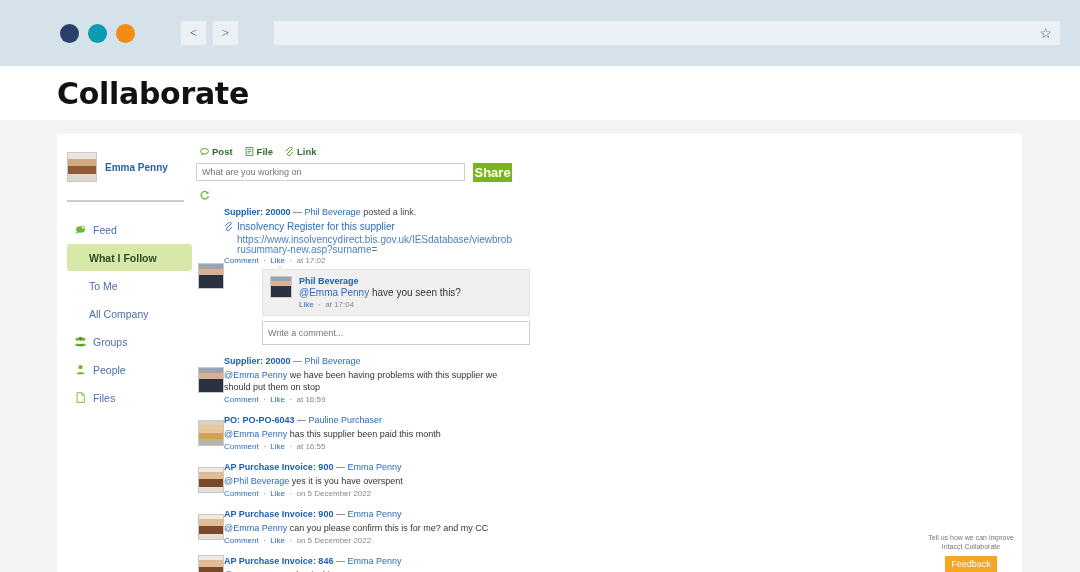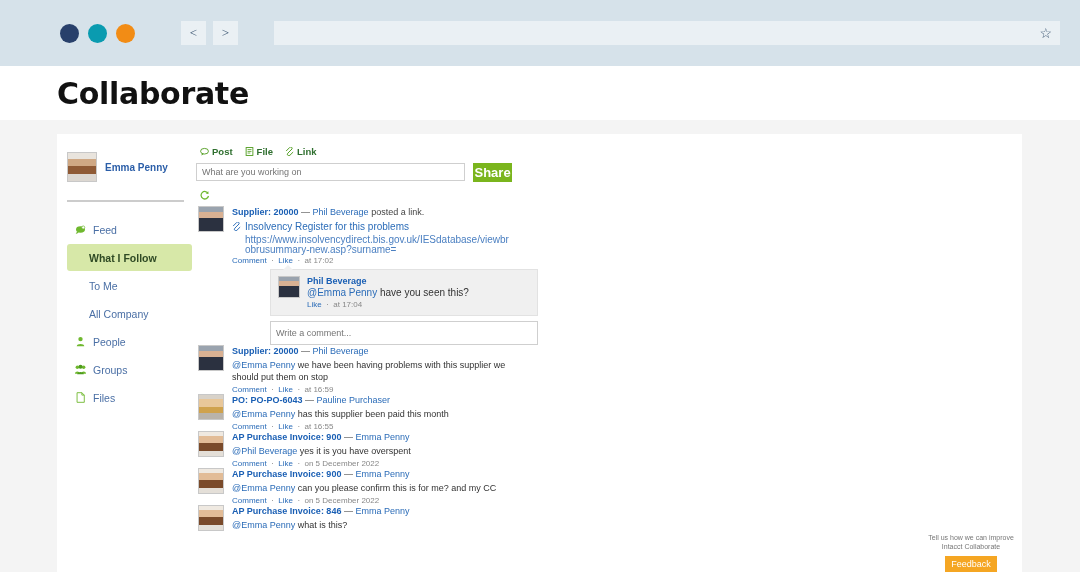--- a/index.html
+++ b/index.html
@@ -159,21 +159,21 @@
     font-size: 13px;
     font-weight: bold;
     border: none;
     display: flex; align-items: center; justify-content: center;
     font-family: "Liberation Sans", sans-serif;
   }
   .refresh-row { padding: 8px 0 6px 4px; }
   .refresh-ico { width: 10px; height: 10px; display:block; }
 
   
-  .post { display: flex; gap: 8px; padding-left: 2px; }
+  .post { display: flex; margin-bottom: 10px; padding-left: 2px; align-items: center; }
   .post-body { flex: 1; min-width: 0; }
   .post-head { font-size: 9px; margin-bottom: 2px; line-height: 12px; }
   .subject { color: #1a5fb4; font-weight: bold; }
   .dash { color: #555555; }
   .author { color: #2b6cb8; }
   .action { color: #444444; }
   .post-link {
     display: flex; align-items: baseline; gap: 4px;
     color: #2b6cb8; font-size: 10px; line-height: 13px;
     margin-bottom: 2px;
@@ -298,36 +298,36 @@
         <div class="nav-item indent">
           <span>To Me</span>
         </div>
 
         <div class="nav-item indent">
           <span>All Company</span>
         </div>
 
         <div class="nav-item">
           <svg class="nav-ico" viewBox="0 0 16 16">
-            <circle cx="8" cy="4.5" r="3.2" fill="#6fb82e"></circle>
-            <path d="M2.5 15 C2.5 10.5 13.5 10.5 13.5 15 Z" fill="#6fb82e"></path>
-          </svg>
-          <span>People</span>
-        </div>
-
-        <div class="nav-item">
-          <svg class="nav-ico" viewBox="0 0 16 16">
             <circle cx="3.4" cy="4.6" r="2.5" fill="#6fb82e"></circle>
             <circle cx="12.6" cy="4.6" r="2.5" fill="#6fb82e"></circle>
             <circle cx="8" cy="4" r="3" fill="#4e9b1c"></circle>
             <path d="M0 14 C0 10 6.8 10 6.8 14 Z" fill="#6fb82e"></path>
             <path d="M9.2 14 C9.2 10 16 10 16 14 Z" fill="#6fb82e"></path>
             <path d="M3.2 15 C3.2 10.6 12.8 10.6 12.8 15 Z" fill="#4e9b1c"></path>
           </svg>
           <span>Groups</span>
+        </div>
+
+        <div class="nav-item">
+          <svg class="nav-ico" viewBox="0 0 16 16">
+            <circle cx="8" cy="4.5" r="3.2" fill="#6fb82e"></circle>
+            <path d="M2.5 15 C2.5 10.5 13.5 10.5 13.5 15 Z" fill="#6fb82e"></path>
+          </svg>
+          <span>People</span>
         </div>
 
         <div class="nav-item">
           <svg class="nav-ico" viewBox="0 0 16 16">
             <path d="M3 1 H10 L13.5 4.5 V15 H3 Z" fill="#ffffff" stroke="#6fb82e" stroke-width="1.3"></path>
             <path d="M10 1 V4.5 H13.5" fill="none" stroke="#6fb82e" stroke-width="1.3"></path>
           </svg>
           <span>Files</span>
         </div>
 
@@ -381,21 +381,21 @@
             <span class="subject">Supplier: 20000</span>
             <span class="dash">—</span>
             <span class="author">Phil Beverage</span>
             <span class="action">posted a link.</span>
           </div>
           <div class="post-link">
             <svg class="link-ico" viewBox="0 0 16 16">
               <path d="M12 4 L5 11 a2.6 2.6 0 0 0 3.7 3.7 L14 9.5" fill="none" stroke="#2b6cb8" stroke-width="1.7" stroke-linecap="round"></path>
               <path d="M12 4 a2.4 2.4 0 0 0-3.4-3.4 L2.5 6.7" fill="none" stroke="#2b6cb8" stroke-width="1.7" stroke-linecap="round"></path>
             </svg>
-            <span>Insolvency Register for this problems</span>
+            <span>Insolvency Register for this supplier</span>
           </div>
           <div class="post-url">https://www.insolvencydirect.bis.gov.uk/IESdatabase/viewbrobrusummary-new.asp?surname=</div>
           <div class="post-meta">
             <a>Comment</a>
             &nbsp;·&nbsp;
             <a>Like</a>
             &nbsp;·&nbsp;
             <span>at 17:02</span>
           </div>
 

